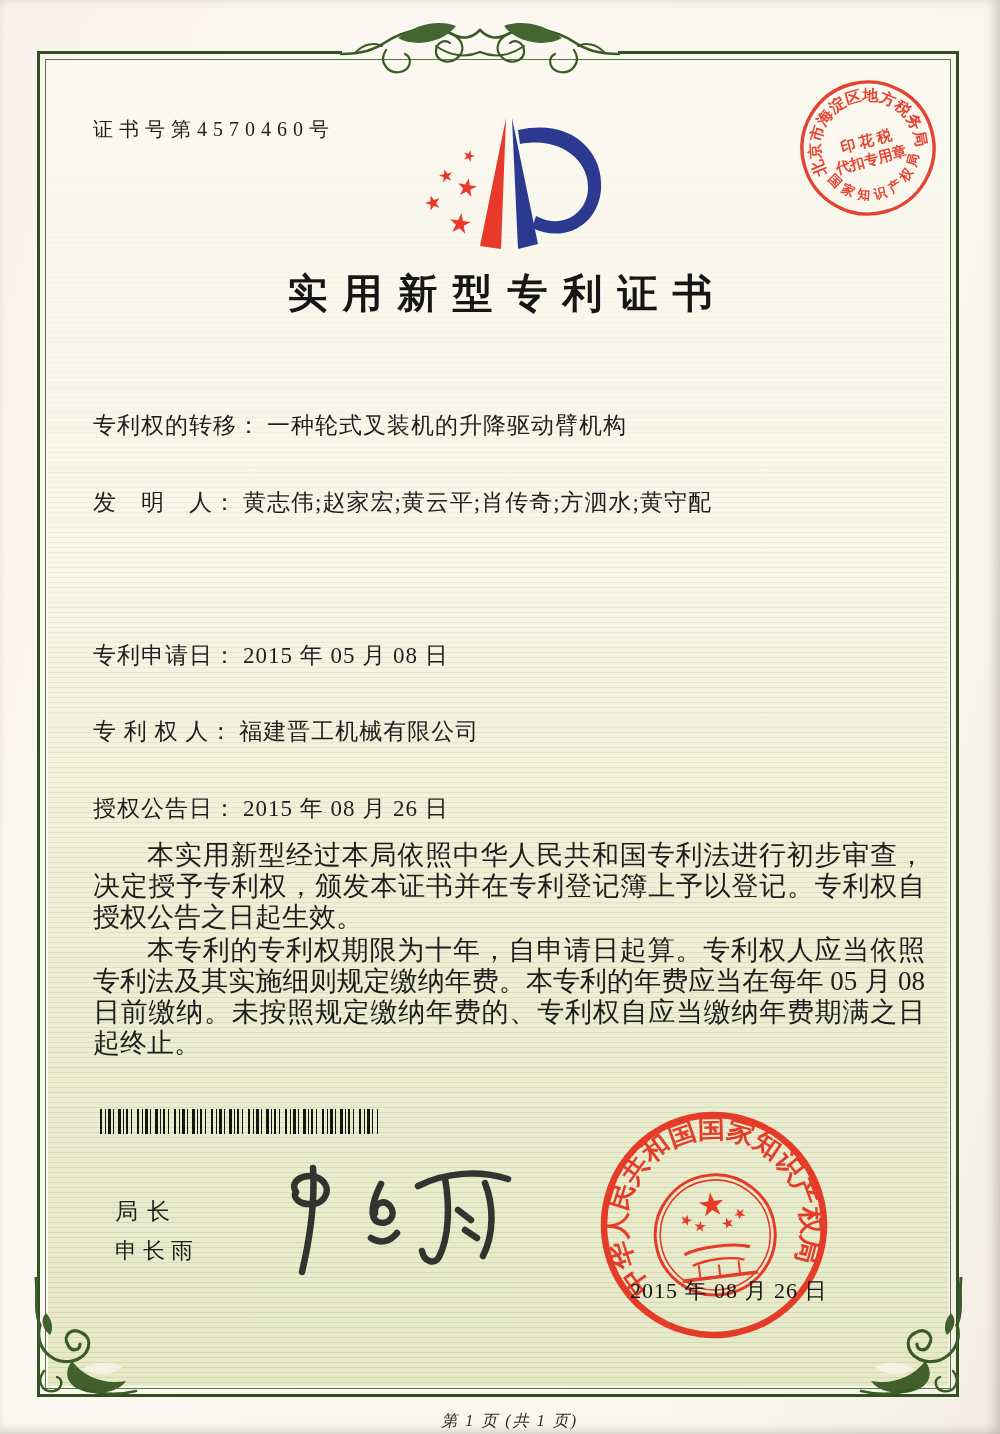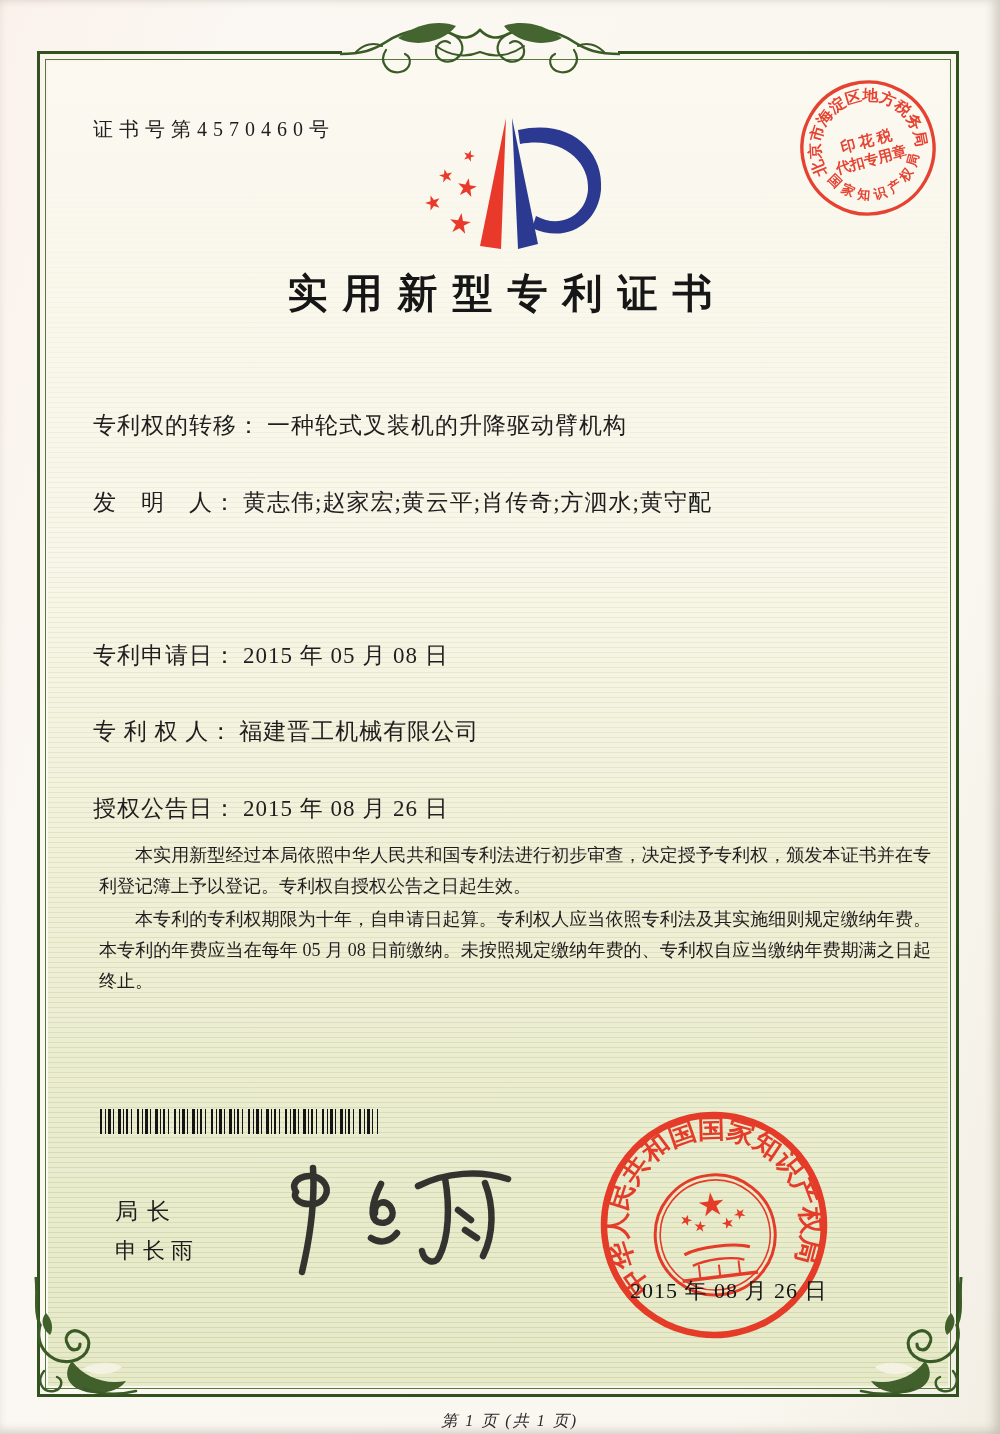--- a/index.html
+++ b/index.html
@@ -31,21 +31,21 @@
   .logo{position:absolute;left:408px;top:106px;width:210px;height:162px;z-index:4;}
   .tax-stamp{position:absolute;left:772px;top:52px;width:192px;height:192px;z-index:5;
     transform:rotate(-15deg);opacity:.92;}
   .title{position:absolute;left:0;top:266px;width:1000px;margin:0;text-align:center;
     font-size:40px;font-weight:bold;letter-spacing:15px;text-indent:15px;color:#161616;z-index:4;}
   
   .field{position:absolute;left:93px;width:840px;font-size:23px;z-index:4;letter-spacing:1px;}
   .f0{top:410px;} .f1{top:487px;} .f2{top:563px;} .f3{top:640px;} .f4{top:716px;} .f5{top:793px;}
   .field .fv{margin-left:6px;}
   
-  .body-text{position:absolute;left:99px;top:840px;width:832px;font-size:18px;
+  .body-text{position:absolute;left:93px;top:840px;width:832px;font-size:27px;
     line-height:31px;text-align:justify;z-index:4;}
   .body-text p{margin:0 0 2px 0;text-indent:2em;}
   
   .barcode{position:absolute;left:100px;top:1109px;width:278px;height:25px;z-index:4;
     background-image:repeating-linear-gradient(90deg,
       #141414 0 2px,rgba(0,0,0,0) 2px 5px,#141414 5px 6px,rgba(0,0,0,0) 6px 8px,
       #141414 8px 11px,rgba(0,0,0,0) 11px 13px,#141414 13px 14px,rgba(0,0,0,0) 14px 18px,
       #141414 18px 21px,rgba(0,0,0,0) 21px 23px,#141414 23px 24px,rgba(0,0,0,0) 24px 26px,
       #141414 26px 28px,rgba(0,0,0,0) 28px 31px,#141414 31px 32px,rgba(0,0,0,0) 32px 37px);}
   

